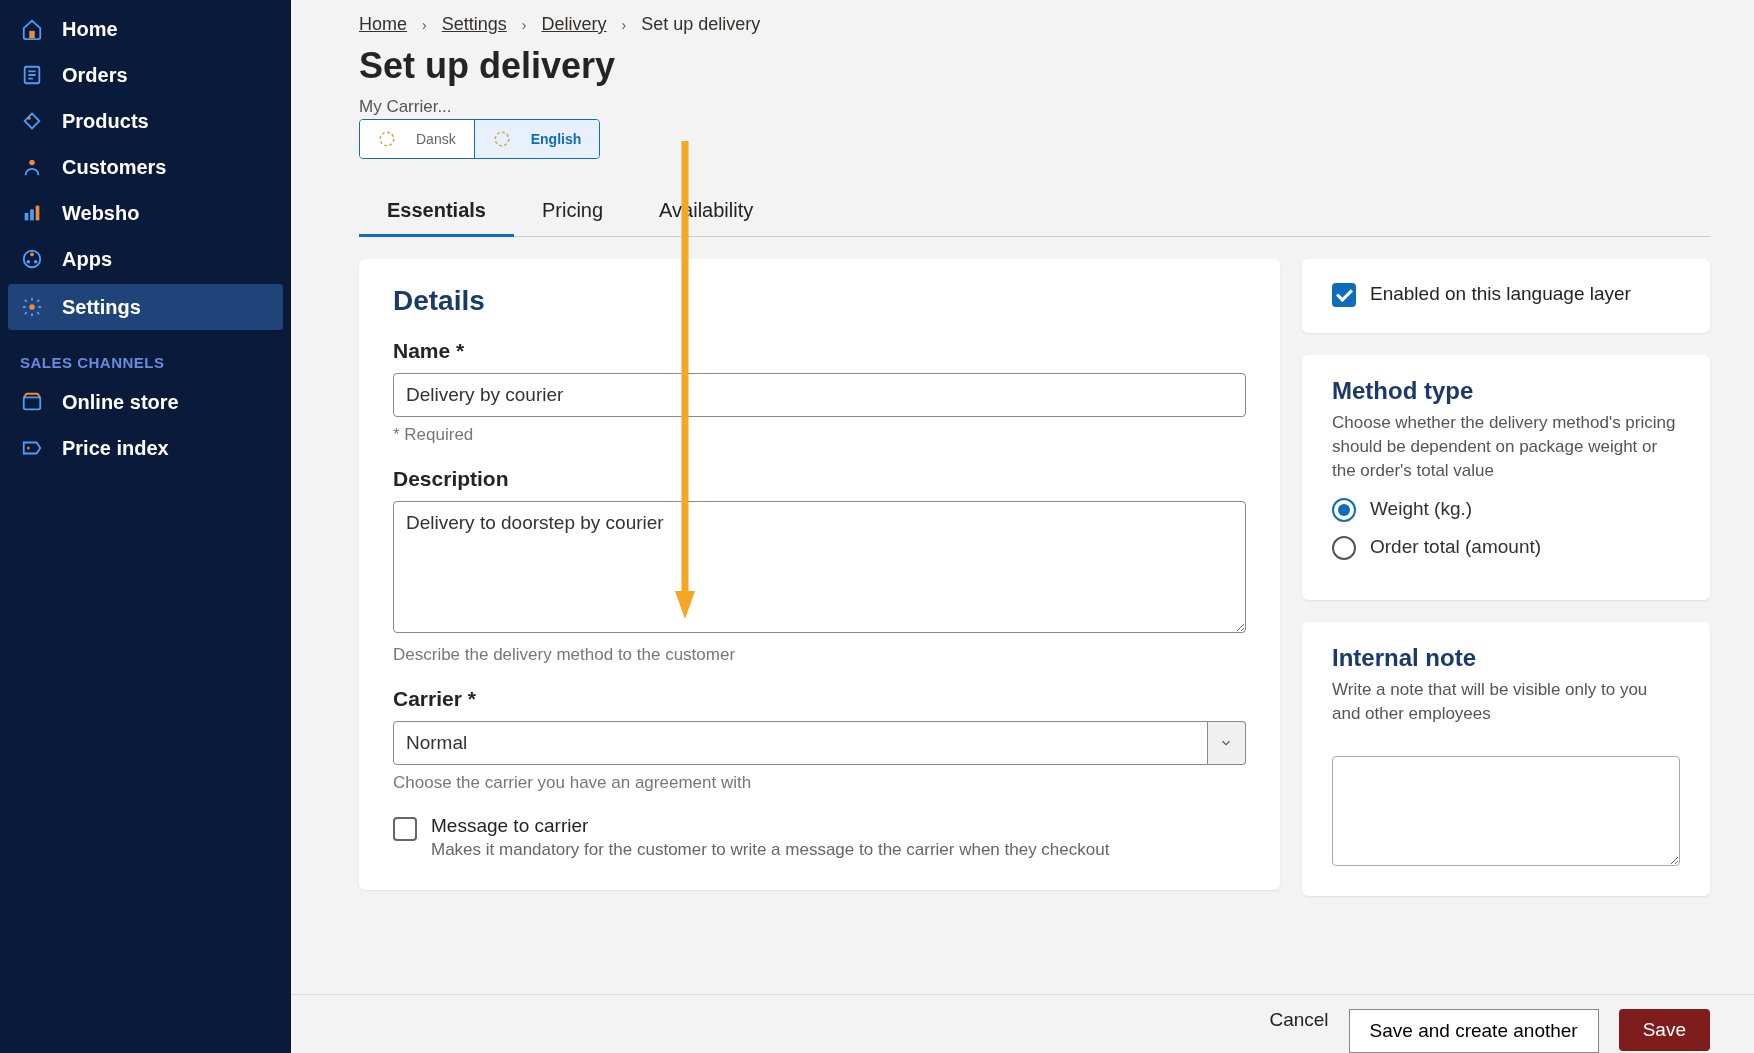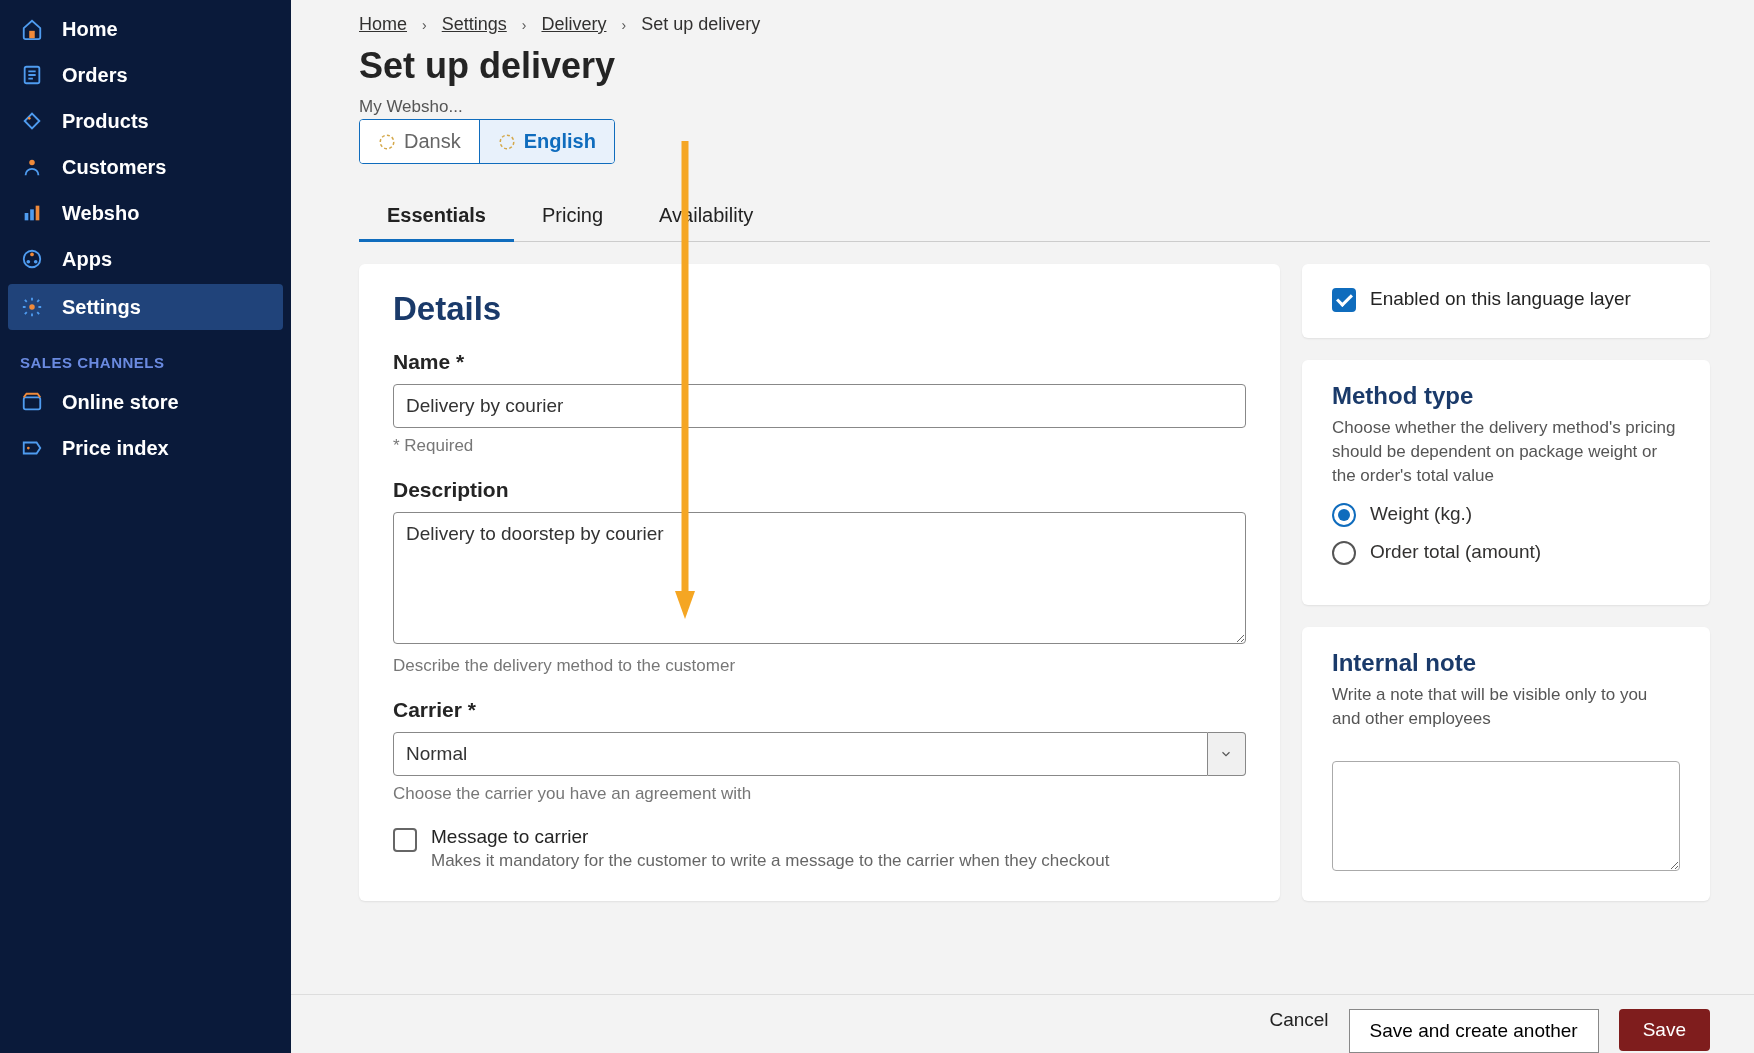--- a/index.html
+++ b/index.html
@@ -18,38 +18,38 @@
   .content { padding: 0 44px 0 68px; flex: 1; overflow: auto; }
 
   .breadcrumb { font-size: 18px; color: #323130; margin-bottom: 6px; }
   .breadcrumb a { color: #323130; text-decoration: underline; cursor: pointer; }
   .breadcrumb .sep { margin: 0 10px; font-size: 14px; color: #555; }
 
   .page-title { font-size: 36px; font-weight: 700; color: #242424; margin-top: 10px; }
   .shop-name { font-size: 17px; color: #555; margin-top: 10px; }
 
   .lang-tabs { display: inline-flex; border: 1px solid #0f6cbd; border-radius: 4px; overflow: hidden; margin-top: 2px; }
-  .lang-tab { padding: 10px 18px; display: flex; align-items: center; gap: 8px; cursor: pointer; font-size: 20px; background: #fff; }
+  .lang-tab { padding: 10px 18px; display: flex; align-items: center; gap: 20px; cursor: pointer; font-size: 14px; background: #fff; }
   .lang-tab .lang-icon { width: 18px; height: 18px; }
   .lang-tab.inactive { color: #666; }
   .lang-tab.inactive .lang-icon circle { stroke: #d4a84a; }
   .lang-tab.active { background: #e8f1fb; color: #0f6cbd; font-weight: 700; border-left: 1px solid #0f6cbd; }
 
   .subtabs { display: flex; border-bottom: 1px solid #ccc; margin-top: 28px; }
   .subtab { padding: 12px 28px; cursor: pointer; font-size: 20px; color: #222; }
   .subtab.active { border-bottom: 3px solid #0f6cbd; font-weight: 600; margin-bottom: -1px; }
 
   .columns { display: flex; gap: 22px; margin-top: 22px; align-items: flex-start; padding-bottom: 40px; }
   .col-left { flex: 1; }
   .col-right { width: 408px; display: flex; flex-direction: column; gap: 22px; }
 
   .card { background: #fff; border-radius: 6px; box-shadow: 0 1px 2px rgba(0,0,0,0.08); padding: 26px 34px 30px 34px; }
   .card.small-pad { padding: 22px 30px 26px 30px; }
 
-  .card-title { font-size: 33px; color: #1a3a6a; font-weight: 600; margin-bottom: 22px; }
+  .card-title { font-size: 28px; color: #1a3a6a; font-weight: 600; margin-bottom: 22px; }
   .card-title-sm { font-size: 24px; color: #1a3a6a; font-weight: 600; margin-bottom: 6px; }
   .card-desc { font-size: 17px; color: #555; margin-bottom: 16px; line-height: 1.4; }
 
   .form-group { margin-bottom: 22px; }
   .form-label { display: block; font-size: 21px; font-weight: 600; color: #242424; margin-bottom: 10px; }
   .form-input, .form-textarea, .form-select { width: 100%; border: 1px solid #888; border-radius: 4px; padding: 10px 12px; font-size: 19px; color: #333; font-family: inherit; }
   .form-textarea { height: 132px; resize: both; }
   .form-select-wrap { position: relative; display: flex; }
   .form-select { appearance: none; border-top-right-radius: 0; border-bottom-right-radius: 0; }
   .select-btn { width: 40px; border: 1px solid #888; border-left: 0; background: #f0f0f0; border-top-right-radius: 4px; border-bottom-right-radius: 4px; display: flex; align-items: center; justify-content: center; cursor: pointer; }
@@ -184,21 +184,21 @@
         <a>Home</a>
         <span class="sep">›</span>
         <a>Settings</a>
         <span class="sep">›</span>
         <a>Delivery</a>
         <span class="sep">›</span>
         <span>Set up delivery</span>
       </div>
 
       <h1 class="page-title">Set up delivery</h1>
-      <div class="shop-name">My Websho...</div>
+      <div class="shop-name">My Carrier...</div>
 
       
       <div class="lang-tabs">
         <div class="lang-tab inactive">
           <svg class="lang-icon" viewBox="0 0 24 24" fill="none">
               <circle cx="12" cy="12" r="9" stroke="#d4a84a" stroke-width="2" stroke-dasharray="4 3"></circle>
             </svg>
           <span>Dansk</span>
         </div>
         <div class="lang-tab active">

